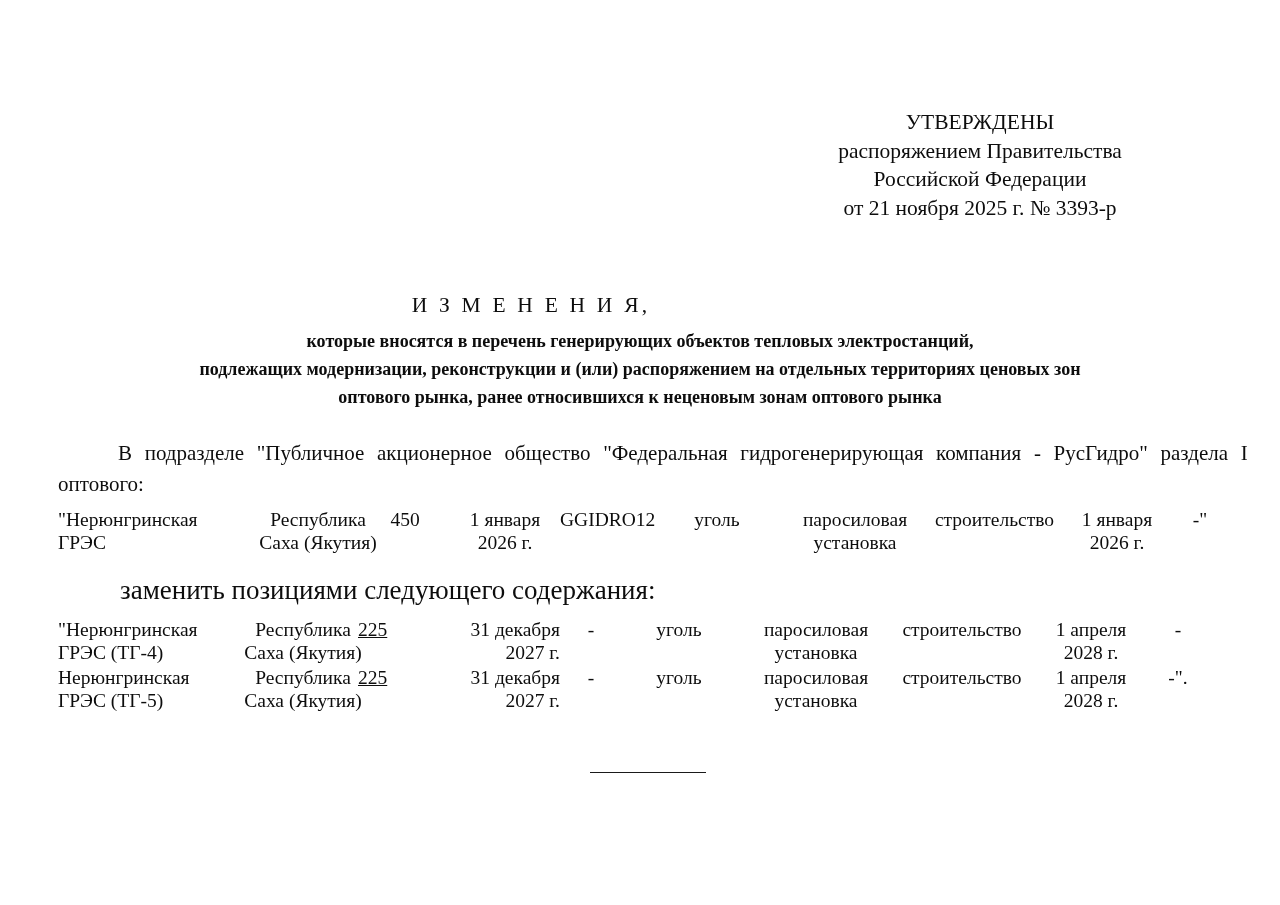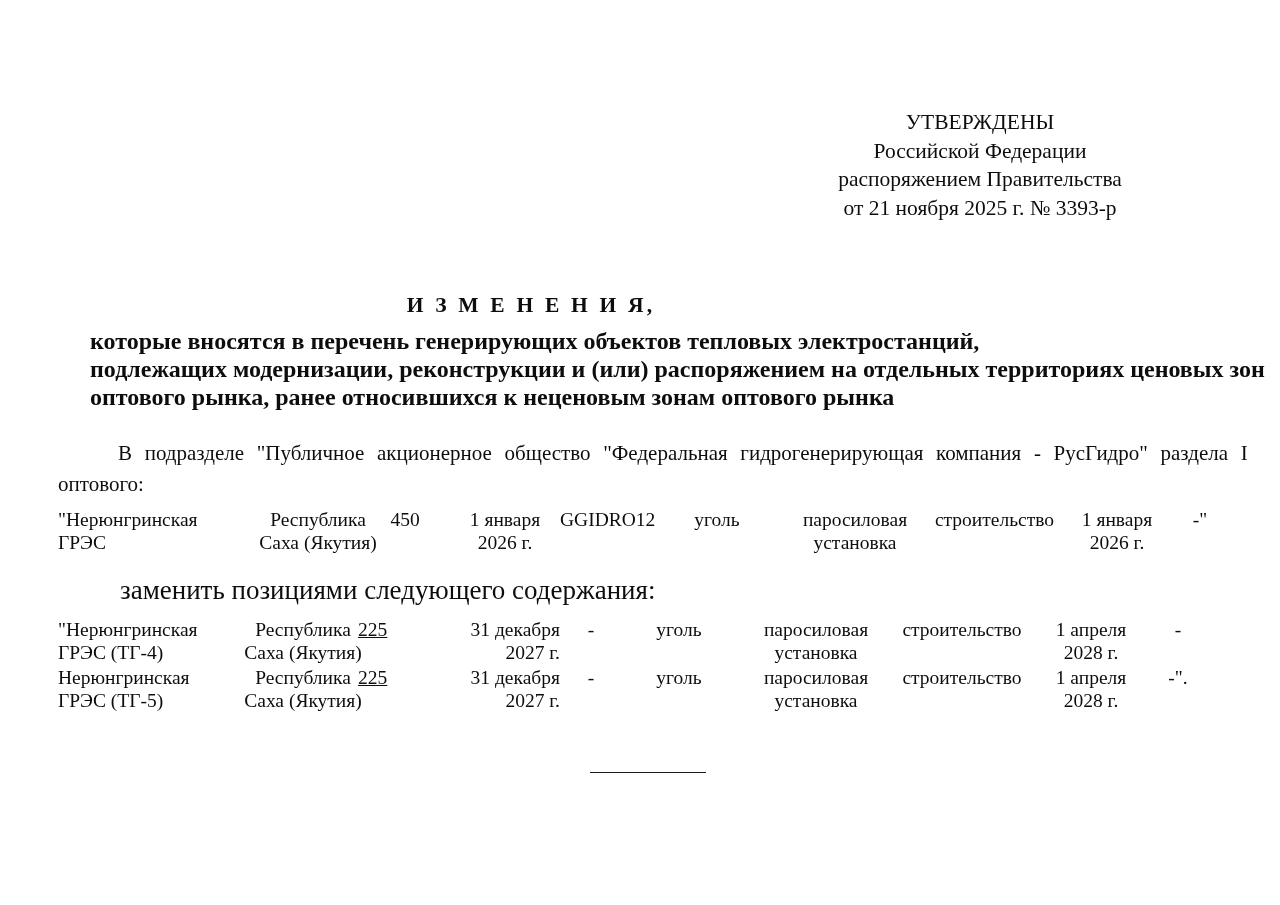--- a/index.html
+++ b/index.html
@@ -36,30 +36,30 @@
   .approval .ln { display: block; white-space: nowrap; }
 
   
   .doc-title {
     position: absolute;
     top: 293px;
     left: 0;
     width: 1062px;
     text-align: center;
     font-size: 21.5px;
-    font-weight: bold;
+    font-weight: normal;
     letter-spacing: 3.2px;
   }
   .subtitle {
     position: absolute;
     top: 327px;
     left: 90px;
     width: 1100px;
-    text-align: left;
-    font-size: 24px;
+    text-align: center;
+    font-size: 18px;
     font-weight: bold;
     line-height: 28px;
   }
   .subtitle .ln { display: block; white-space: nowrap; }
 
   
   .para {
     position: absolute;
     font-size: 21px;
     line-height: 31px;
@@ -143,22 +143,22 @@
     border-top: 1.6px solid #1a1a1a;
   }
 </style>
 </head>
 <body>
 
 <div class="page">
 
   <div class="approval">
     <span class="ln">УТВЕРЖДЕНЫ</span>
+    <span class="ln">распоряжением Правительства</span>
     <span class="ln">Российской Федерации</span>
-    <span class="ln">распоряжением Правительства</span>
     <span class="ln">от 21 ноября 2025 г. № 3393-р</span>
   </div>
 
   <div class="doc-title">И З М Е Н Е Н И Я,</div>
 
   <div class="subtitle">
     <span class="ln">которые вносятся в перечень генерирующих объектов тепловых электростанций,</span>
     <span class="ln">подлежащих модернизации, реконструкции и (или) распоряжением на отдельных территориях ценовых зон</span>
     <span class="ln">оптового рынка, ранее относившихся к неценовым зонам оптового рынка</span>
   </div>

